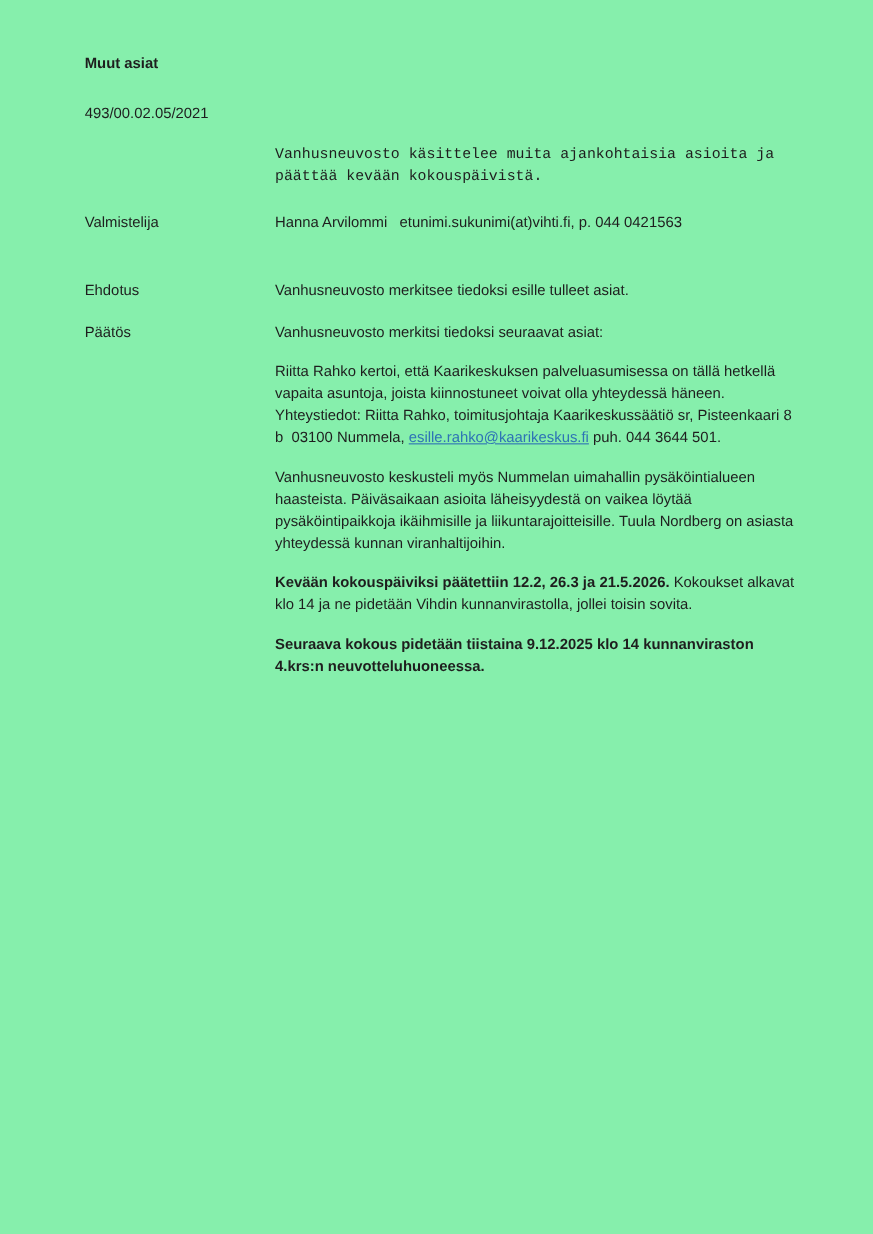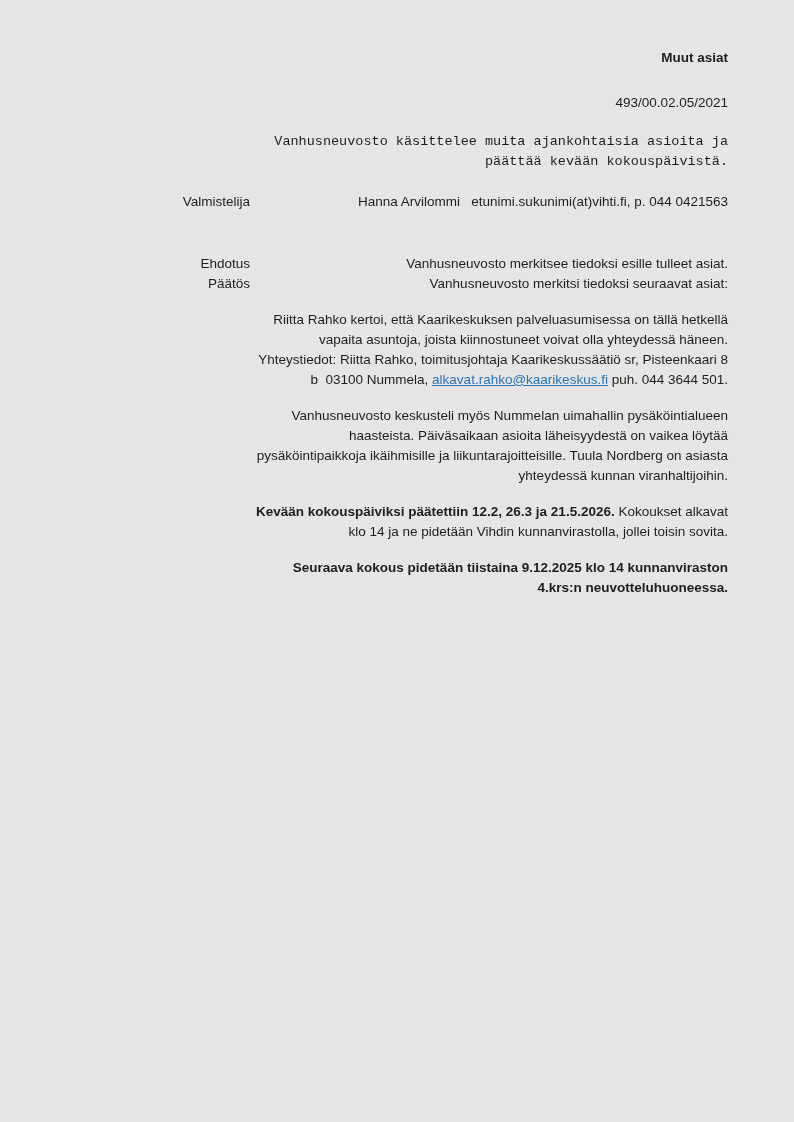--- a/index.html
+++ b/index.html
@@ -3,44 +3,43 @@
 <meta charset="utf-8">
 <title>Muut asiat</title>
 <style>
   * { margin: 0; padding: 0; box-sizing: border-box; }
   html, body { background: #ffffff; }
   .page {
     position: relative;
     width: 794px;
     height: 1122px;
     margin: 0 auto;
-    background: #e5e5e5;
+    background: #86efac;
     font-family: "Liberation Sans", "DejaVu Sans", sans-serif;
     font-size: 13.5px;
     line-height: 20px;
     color: #1e1e1e;
     padding: 48px 66px 40px 77px;
     overflow: hidden;
-    text-align: right;
   }
   .doc-title {
     font-weight: 700;
     margin-bottom: 25px;
   }
   .meta-block { margin-bottom: 20px; }
   .meta-line { line-height: 19px; }
   .row {
     display: grid;
     grid-template-columns: 173px 1fr;
     align-items: start;
   }
   .label-col { white-space: pre-wrap; }
   .intro-row { margin-bottom: 20px; font-family: Liberation Mono, monospace; }
   .valmistelija-row { margin-bottom: 42px; }
-  .ehdotus-row { }
+  .ehdotus-row { margin-bottom: 18px; }
   .para { white-space: pre-wrap; }
   .content-col .para + .para { margin-top: 16px; }
   .bold { font-weight: 700; }
   .email-link {
     color: #2e74b5;
     text-decoration: underline;
     cursor: pointer;
   }
 </style>
 </head>
@@ -72,20 +71,20 @@
     <div class="label-col">Ehdotus</div>
     <div class="content-col">
         <p class="para">Vanhusneuvosto merkitsee tiedoksi esille tulleet asiat.</p>
       </div>
   </div>
 
   <div class="row paatos-row">
     <div class="label-col">Päätös</div>
     <div class="content-col">
         <p class="para">Vanhusneuvosto merkitsi tiedoksi seuraavat asiat:</p>
-        <p class="para"><span>Riitta Rahko kertoi, että Kaarikeskuksen palveluasumisessa on tällä hetkellä vapaita asuntoja, joista kiinnostuneet voivat olla yhteydessä häneen. Yhteystiedot: Riitta Rahko, toimitusjohtaja Kaarikeskussäätiö sr, Pisteenkaari 8 b  03100 Nummela, </span><a href="#" class="email-link">alkavat.rahko@kaarikeskus.fi</a><span> puh. 044 3644 501.</span></p>
+        <p class="para"><span>Riitta Rahko kertoi, että Kaarikeskuksen palveluasumisessa on tällä hetkellä vapaita asuntoja, joista kiinnostuneet voivat olla yhteydessä häneen. Yhteystiedot: Riitta Rahko, toimitusjohtaja Kaarikeskussäätiö sr, Pisteenkaari 8 b  03100 Nummela, </span><a href="#" class="email-link">esille.rahko@kaarikeskus.fi</a><span> puh. 044 3644 501.</span></p>
         <p class="para">Vanhusneuvosto keskusteli myös Nummelan uimahallin pysäköintialueen haasteista. Päiväsaikaan asioita läheisyydestä on vaikea löytää pysäköintipaikkoja ikäihmisille ja liikuntarajoitteisille. Tuula Nordberg on asiasta yhteydessä kunnan viranhaltijoihin.</p>
         <p class="para"><span class="bold">Kevään kokouspäiviksi päätettiin 12.2, 26.3 ja 21.5.2026.</span><span> Kokoukset alkavat klo 14 ja ne pidetään Vihdin kunnanvirastolla, jollei toisin sovita.</span></p>
         <p class="para bold">Seuraava kokous pidetään tiistaina 9.12.2025 klo 14 kunnanviraston 4.krs:n neuvotteluhuoneessa.</p>
       </div>
   </div>
 
 </div>
 
 </body></html>

